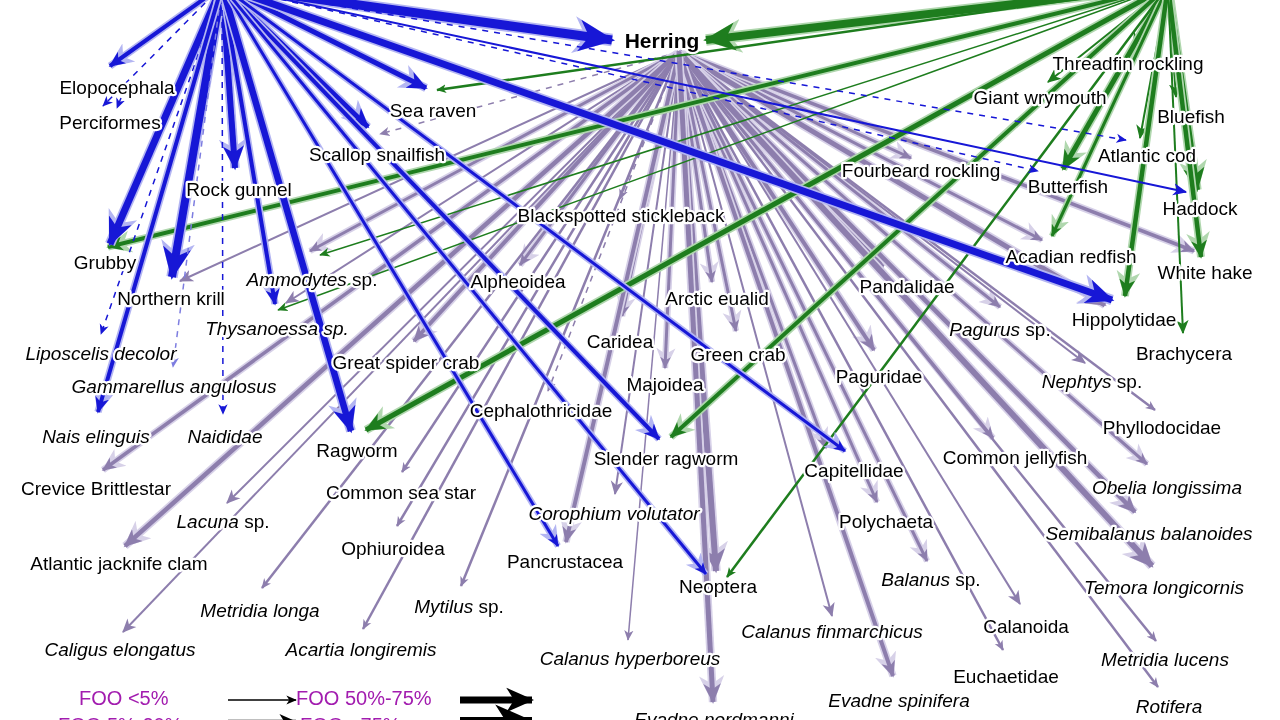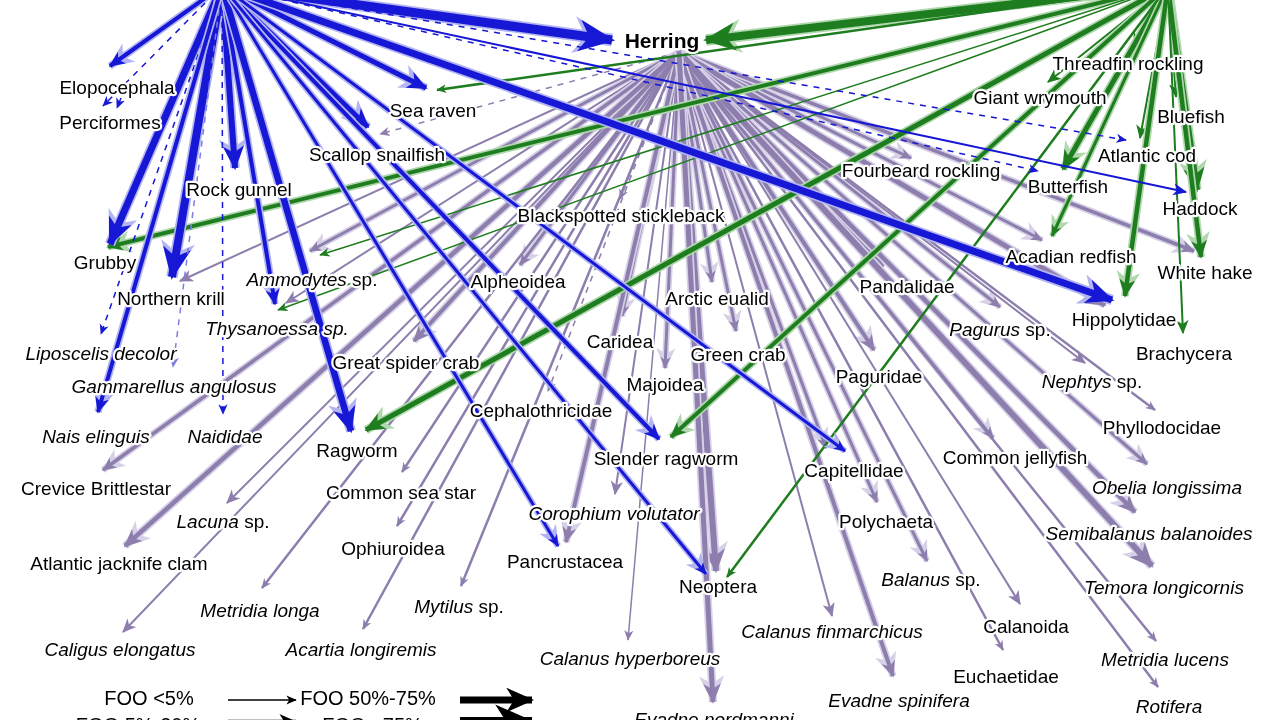--- a/index.html
+++ b/index.html
@@ -1,18 +1,18 @@
 <!DOCTYPE html>
 <html><head>
 <meta charset="utf-8">
 <style>
   html,body{margin:0;padding:0;background:#ffffff;width:1280px;height:720px;overflow:hidden;}
   #stage{position:relative;width:1280px;height:528px;font-family:"Liberation Sans",sans-serif;}
   #web-svg{position:absolute;left:0;top:0;}
-  .legend-label{position:absolute;font-size:20px;color:#000000;white-space:nowrap;text-align:center;}
+  .legend-label{position:absolute;font-size:20px;color:#a21caf;white-space:nowrap;}
 </style>
 </head>
 <body>
 
 <div id="stage">
   <svg id="web-svg" width="1280" height="720" viewBox="0 0 1280 720">
       <defs>
         <marker id="mh-blue" viewBox="0 0 10 10" refX="9.2" refY="5" markerWidth="4" markerHeight="4" orient="auto" markerUnits="strokeWidth">
           <path d="M0,0.6 L10,5 L0,9.4 L2.8,5 Z" fill="#1717d6"></path>
         </marker>
@@ -446,16 +446,16 @@
       </g>
       <g>
         <line x1="228" y1="722" x2="296" y2="722" stroke="#000000" stroke-width="4.5" marker-end="url(#mh-black)"></line>
       </g>
       <g>
         <line x1="460" y1="722" x2="532" y2="722" stroke="#000000" stroke-width="10" marker-end="url(#mh-black)"></line>
       </g>
     </svg>
 
   <div class="legend-label" style="left:79px;top:687px;width:140px;">FOO &lt;5%</div>
-  <div class="legend-label" style="left:288px;top:687px;width:160px;">FOO 50%-75%</div>
+  <div class="legend-label" style="left:296px;top:687px;width:160px;">FOO 50%-75%</div>
   <div class="legend-label" style="left:58px;top:714px;width:160px;">FOO 5%-20%</div>
   <div class="legend-label" style="left:300px;top:714px;width:145px;">FOO &gt;75%</div>
 </div>
 
 </body></html>

